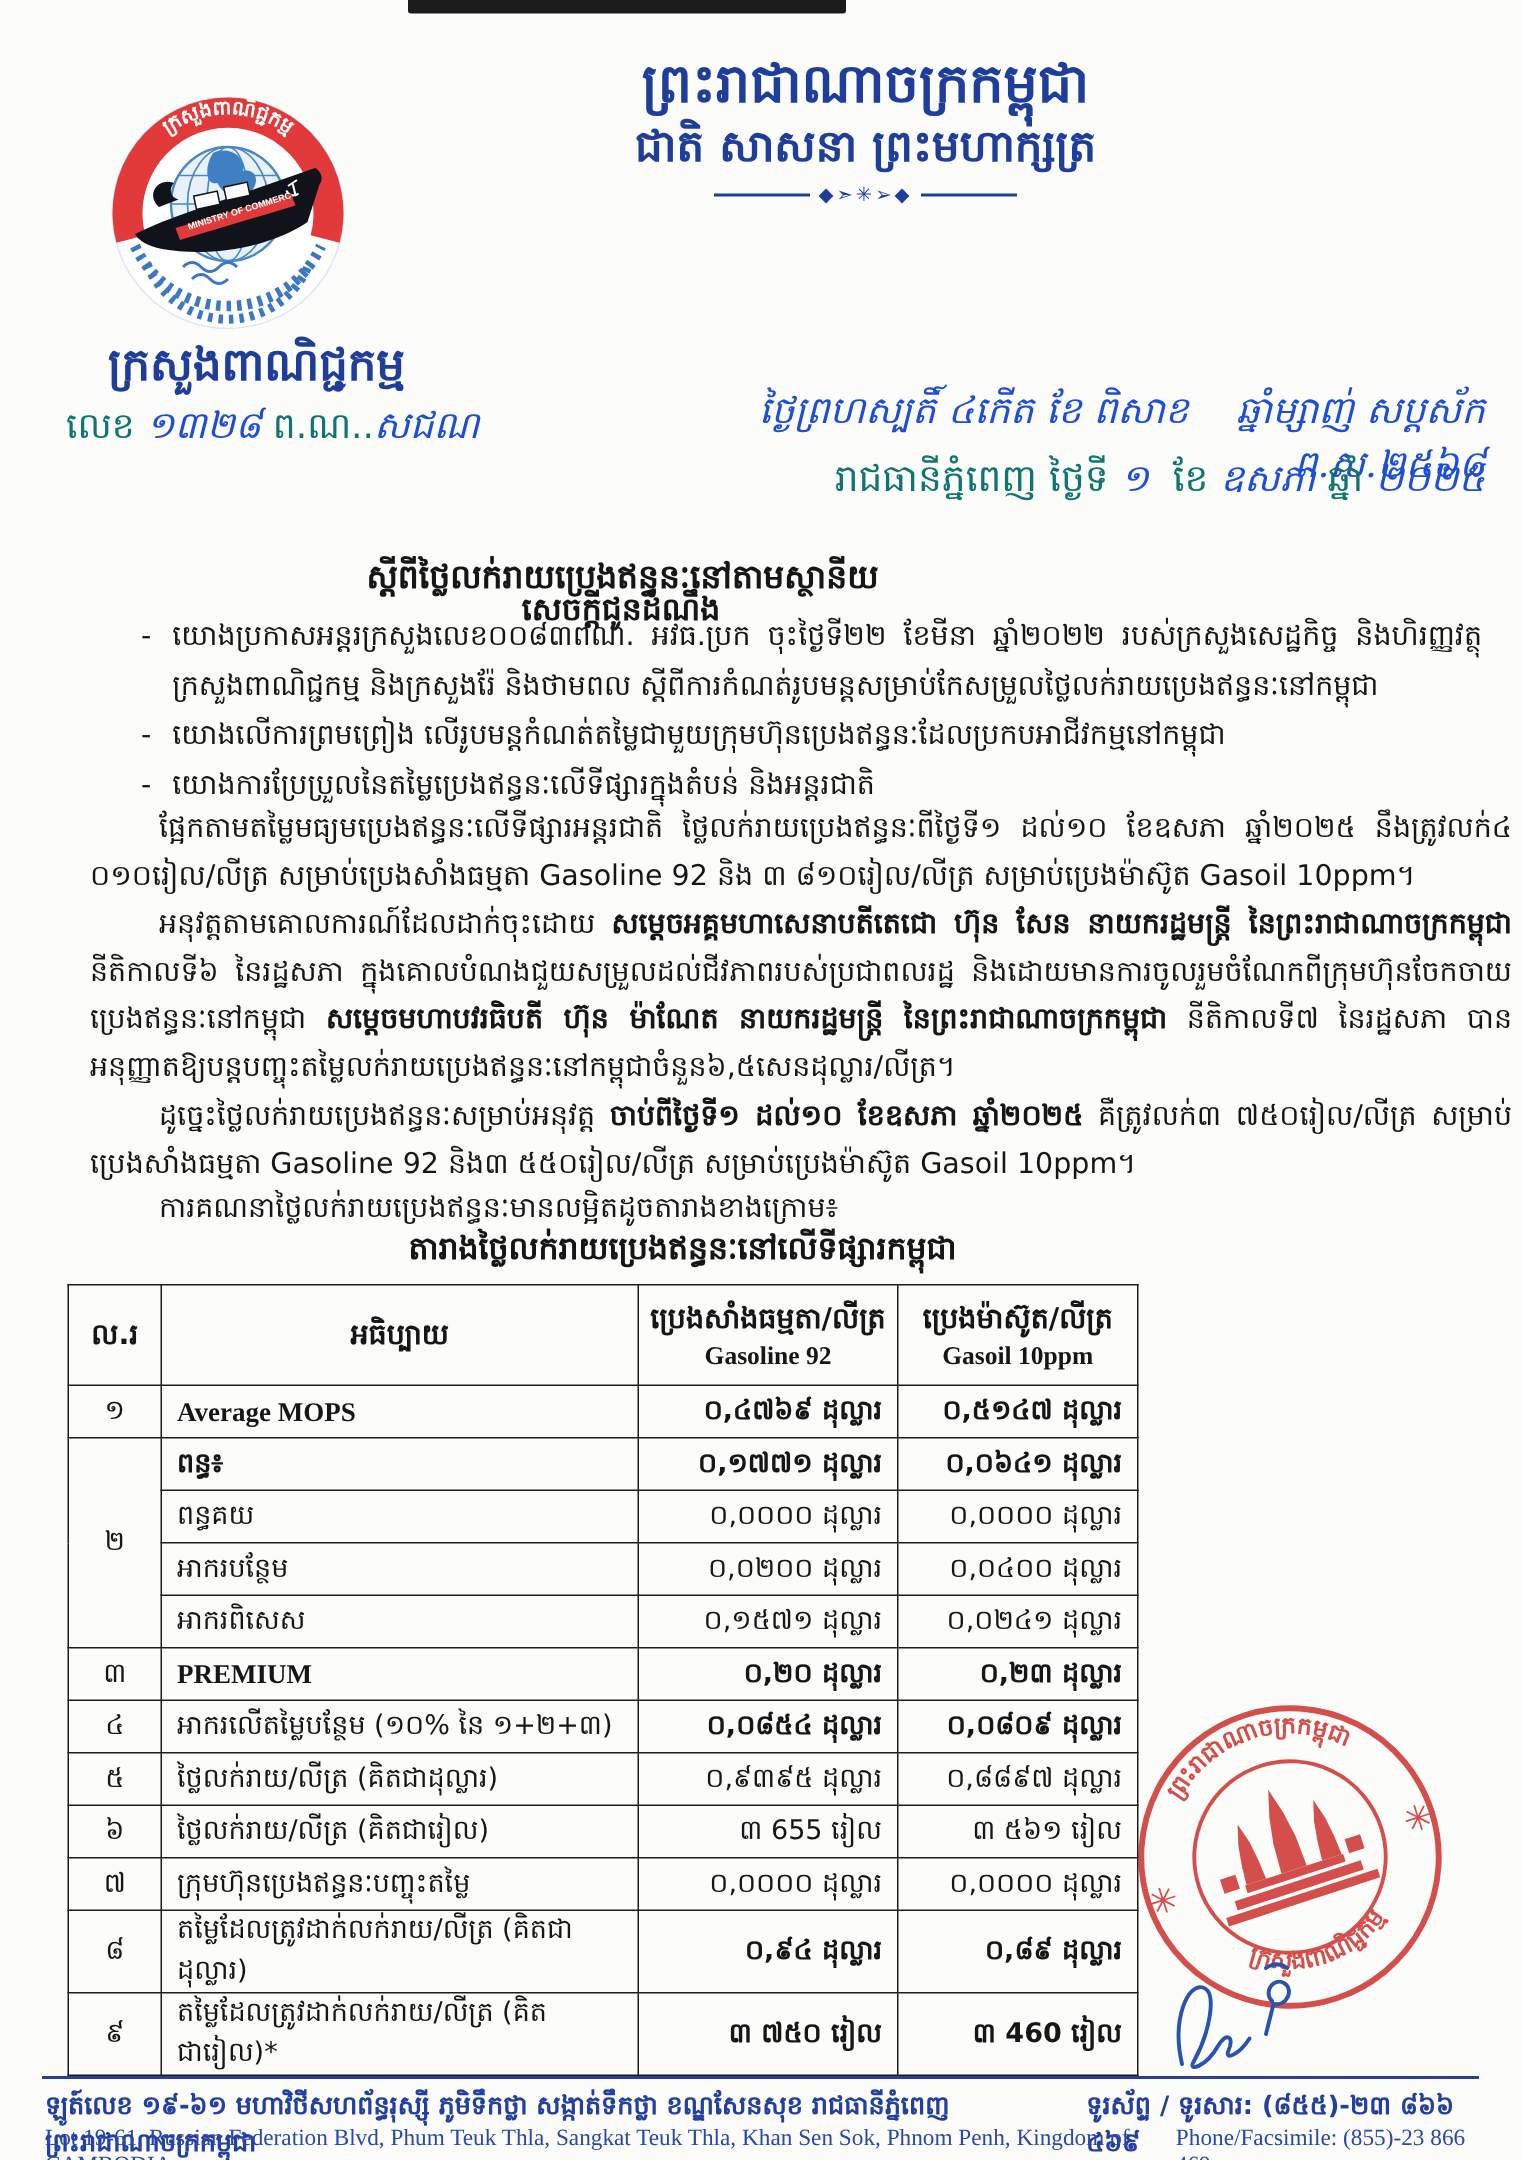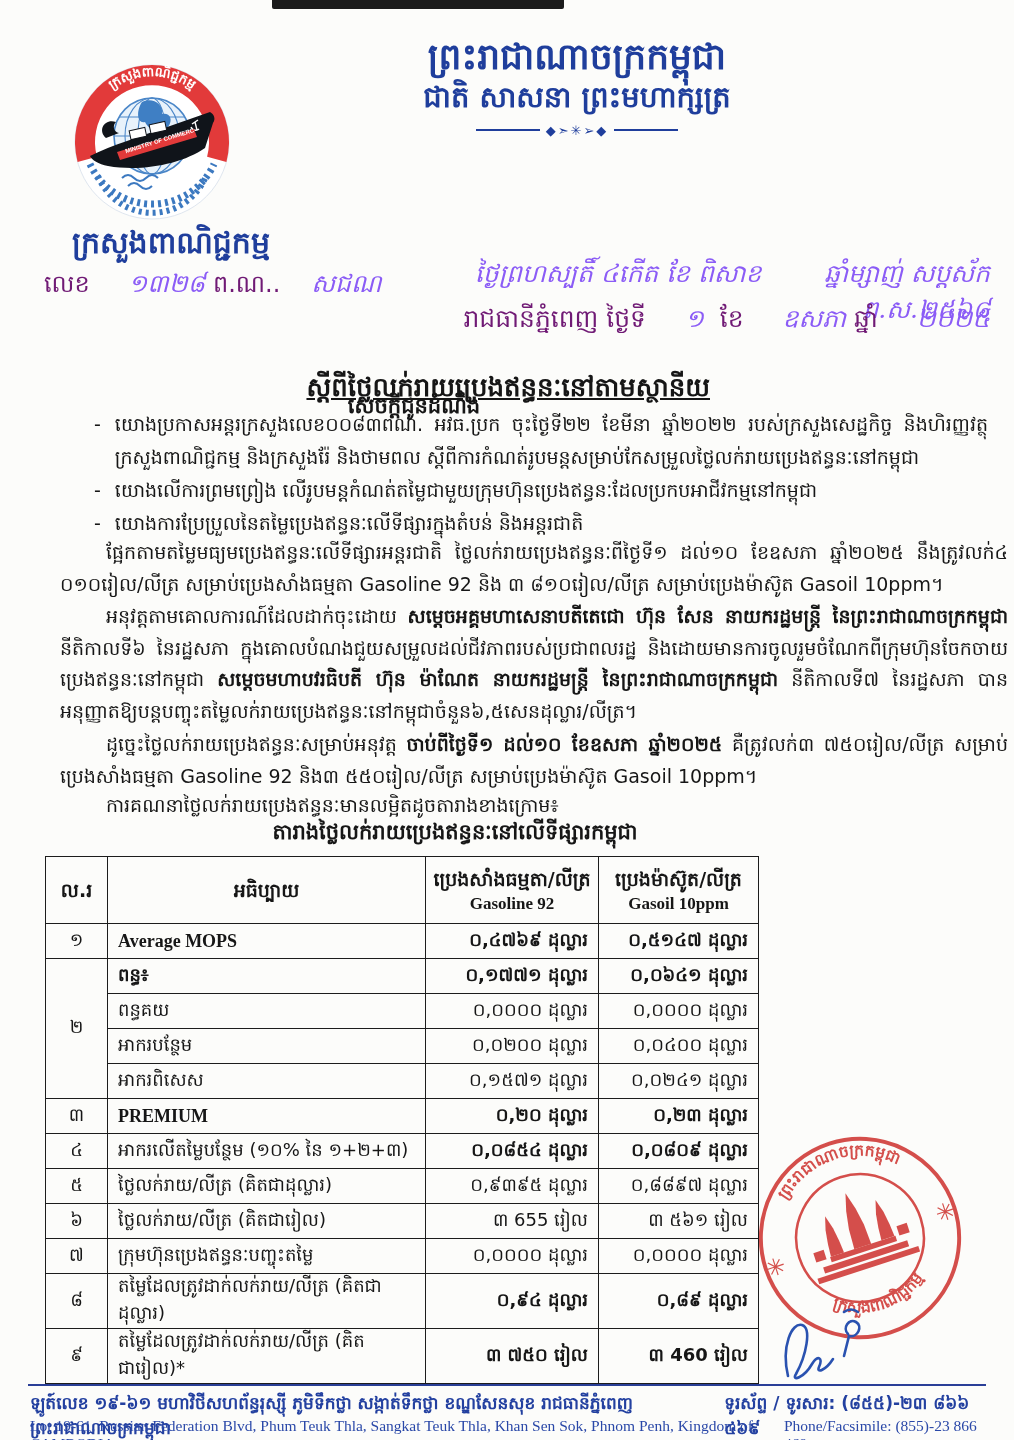--- a/index.html
+++ b/index.html
@@ -1,41 +1,41 @@
 <!DOCTYPE html>
 <html><head>
 <meta charset="utf-8">
 <style>
   html,body{margin:0;padding:0;background:#e9e9e9;}
   .page{position:relative;width:1014px;height:1440px;margin:0 auto;background:#fcfcfa;
         font-family:"DejaVu Sans",sans-serif;color:#161616;overflow:hidden;}
   .abs{position:absolute;}
-  .hand{color:#8b5cf6;font-style:italic;font-family:"DejaVu Serif",serif;margin-left:31px;}
-  .printed-blue{color:#701a75;}
+  .hand{color:#1d4ed8;font-style:italic;font-family:"DejaVu Serif",serif;}
+  .printed-blue{color:#0f766e;}
 
   
   .scan-artifact{left:272px;top:0;width:292px;height:9px;background:#1b1b1b;border-radius:0 0 2px 2px;}
   .kingdom-box{left:327px;top:34px;width:500px;text-align:center;}
   .kingdom-l1{font-size:36px;font-weight:bold;color:#1f3e9c;line-height:1.25;}
   .kingdom-l2{font-size:29px;font-weight:bold;color:#1f3e9c;line-height:1.3;}
   .divider{display:flex;align-items:center;justify-content:center;gap:6px;margin-top:6px;color:#1f3e9c;}
   .divider .ln{width:64px;border-top:2px solid #1f3e9c;}
   .divider .orn{font-size:13px;letter-spacing:2px;}
 
   .logo-wrap{left:72px;top:62px;width:160px;height:160px;}
   .ministry-name{left:36px;top:224px;width:270px;text-align:center;font-size:30px;font-weight:bold;color:#1f3e9c;}
   .doc-no{left:44px;top:268px;font-size:24px;}
   .doc-no .hand{font-size:25px;}
 
   .dateline1{left:380px;top:258px;width:610px;text-align:right;font-size:25px;}
   .dateline2{left:380px;top:303px;width:610px;text-align:right;font-size:25px;}
   .dateline2 .printed-blue{font-style:normal;font-family:"DejaVu Sans",sans-serif;}
 
   .notice-title{left:244px;top:344px;width:340px;text-align:center;font-size:21px;font-weight:bold;margin-top:48px;}
-  .notice-subtitle{left:120px;top:371px;width:590px;text-align:right;font-size:26px;font-weight:bold;text-decoration:underline;}
+  .notice-subtitle{left:120px;top:371px;width:590px;text-align:center;font-size:22px;font-weight:bold;}
 
   
   .refs{left:62px;top:408px;width:926px;font-size:19px;line-height:33px;}
   .ref{display:flex;gap:14px;padding-left:32px;}
   .ref .dash{flex:0 0 auto;}
   .ref .txt{flex:1;text-align:justify;}
   .para{left:40px;top:0;width:948px;font-size:19px;line-height:31.5px;text-align:justify;text-indent:46px;margin-left:20px;}
   .p1{top:537px;height:64px;}
   .p2{top:601px;height:128px;}
   .p3{top:729px;height:62px;}

